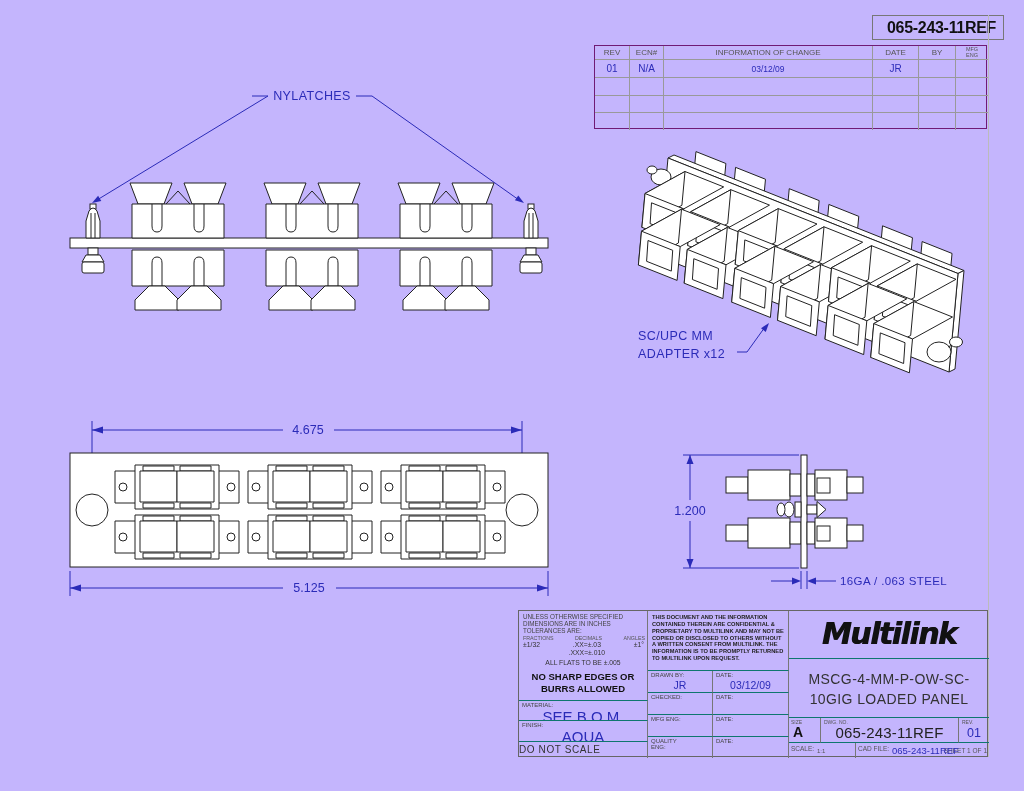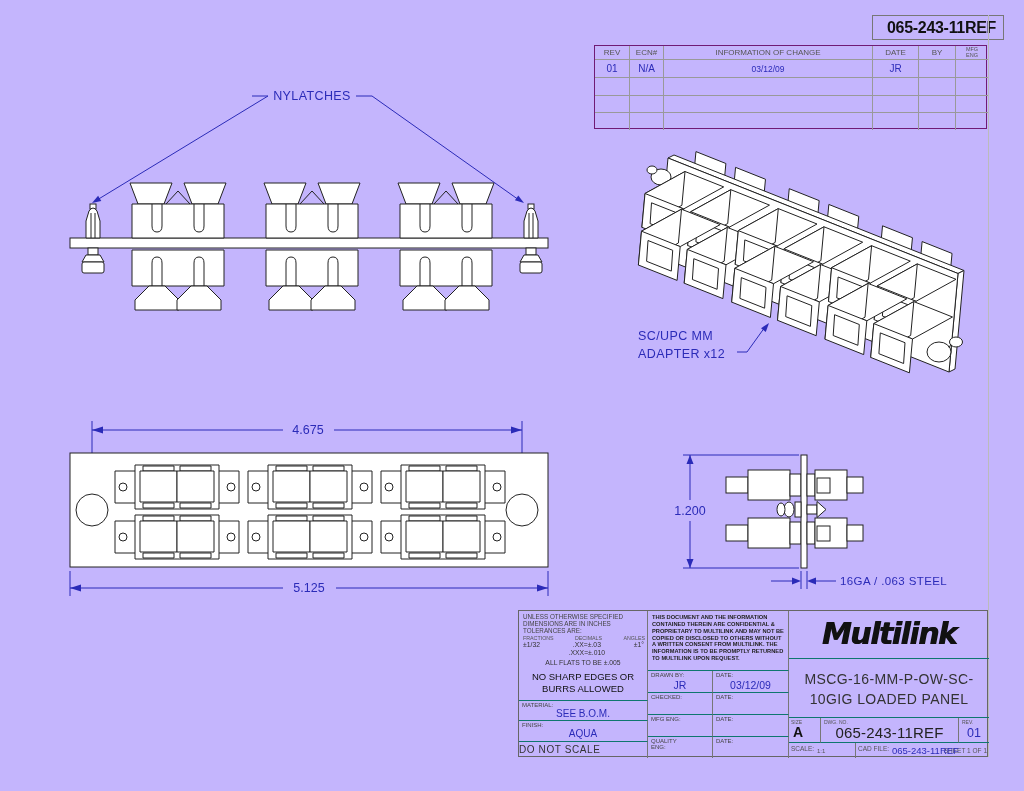--- a/index.html
+++ b/index.html
@@ -26,23 +26,23 @@
             line-height:23px;padding-left:14px;white-space:nowrap;color:#111;letter-spacing:-.3px;}
   .sheetline{position:absolute;left:988px;top:15px;width:1px;height:742px;background:#bbb;}
   
   .tb{position:absolute;left:518px;top:610px;width:470px;height:147px;
       border:1px solid #666;box-sizing:border-box;}
   .tb .cell{position:absolute;border-right:1px solid #777;border-bottom:1px solid #0f766e;box-sizing:border-box;overflow:hidden;}
   .tol{font-size:6.3px;color:#444;line-height:1.12;padding:2px 0 0 4px;}
   .tolcols{display:flex;font-size:5.3px;color:#555;padding:1px 2px 0 4px;justify-content:space-between;}
   .tolvals{display:flex;font-size:6.8px;color:#333;padding:0 3px 0 4px;justify-content:space-between;line-height:1.2;}
   .flats{text-align:center;font-size:6.8px;color:#333;margin-top:2px;}
-  .warn{text-align:center;font-weight:normal;font-size:9.5px;color:#111;line-height:1.25;margin-top:5px;}
+  .warn{text-align:center;font-weight:bold;font-size:9.5px;color:#111;line-height:1.25;margin-top:5px;}
   .lblval .lbl{position:absolute;left:3px;top:1px;font-size:6px;color:#444;}
-  .lblval .val{position:absolute;left:0;right:0;top:7px;text-align:center;color:#2b2bb8;font-size:10px;}
+  .lblval .val{position:absolute;left:0;right:0;top:7px;text-align:center;color:#2b2bb8;font-size:15px;}
   .conf{font-size:5.7px;font-weight:bold;color:#222;line-height:1.2;padding:3px 4px;}
   .sigval{position:absolute;left:0;right:0;top:8px;text-align:center;color:#2b2bb8;font-size:10.5px;}
   .logo{font-style:italic;font-weight:bold;font-size:30px;letter-spacing:-1.5px;color:#111;
         text-align:center;line-height:46px;text-shadow:.7px 0 0 currentColor;font-family:"DejaVu Sans",sans-serif;}
   .ptitle{text-align:center;font-size:14px;color:#333;letter-spacing:.4px;line-height:1.4;padding-top:11px;}
   .noscale{text-align:left;font-size:10px;color:#333;letter-spacing:.6px;line-height:15px;}
   .bigA{position:absolute;left:4px;top:6px;font-weight:bold;font-size:14px;color:#111;}
   .dwgno{position:absolute;left:0;right:0;top:6px;text-align:center;font-size:15px;color:#222;letter-spacing:.2px;}
   .rev01{position:absolute;left:0;right:0;top:8px;text-align:center;color:#2b2bb8;font-size:12.5px;}
   .cadval{position:absolute;left:36px;top:2px;color:#2b2bb8;font-size:9.5px;white-space:nowrap;}
@@ -421,21 +421,21 @@
     </div>
     <div class="cell lblval" style="left:129px;top:126px;width:65px;height:21px;border-bottom:none">
       <span class="lbl" style="width:34px;display:block">QUALITY ENG:</span>
     </div>
     <div class="cell lblval" style="left:194px;top:126px;width:76px;height:21px;border-bottom:none">
       <span class="lbl">DATE:</span>
     </div>
 
     <div class="cell logo" style="left:270px;top:0;width:200px;height:48px;border-right:none">Multilink</div>
     <div class="cell ptitle" style="left:270px;top:48px;width:200px;height:59px;border-right:none">
-      <div>MSCG-16-MM-P-OW-SC-</div>
+      <div>MSCG-4-MM-P-OW-SC-</div>
       <div>10GIG LOADED PANEL</div>
     </div>
     <div class="cell" style="left:270px;top:107px;width:32px;height:25px">
       <span class="lbl" style="position:absolute;left:2px;top:1px;font-size:5px;color:#555">SIZE</span>
       <span class="bigA">A</span>
     </div>
     <div class="cell" style="left:302px;top:107px;width:138px;height:25px">
       <span style="position:absolute;left:3px;top:1px;font-size:5px;color:#555">DWG. NO.</span>
       <span class="dwgno">065-243-11REF</span>
     </div>

